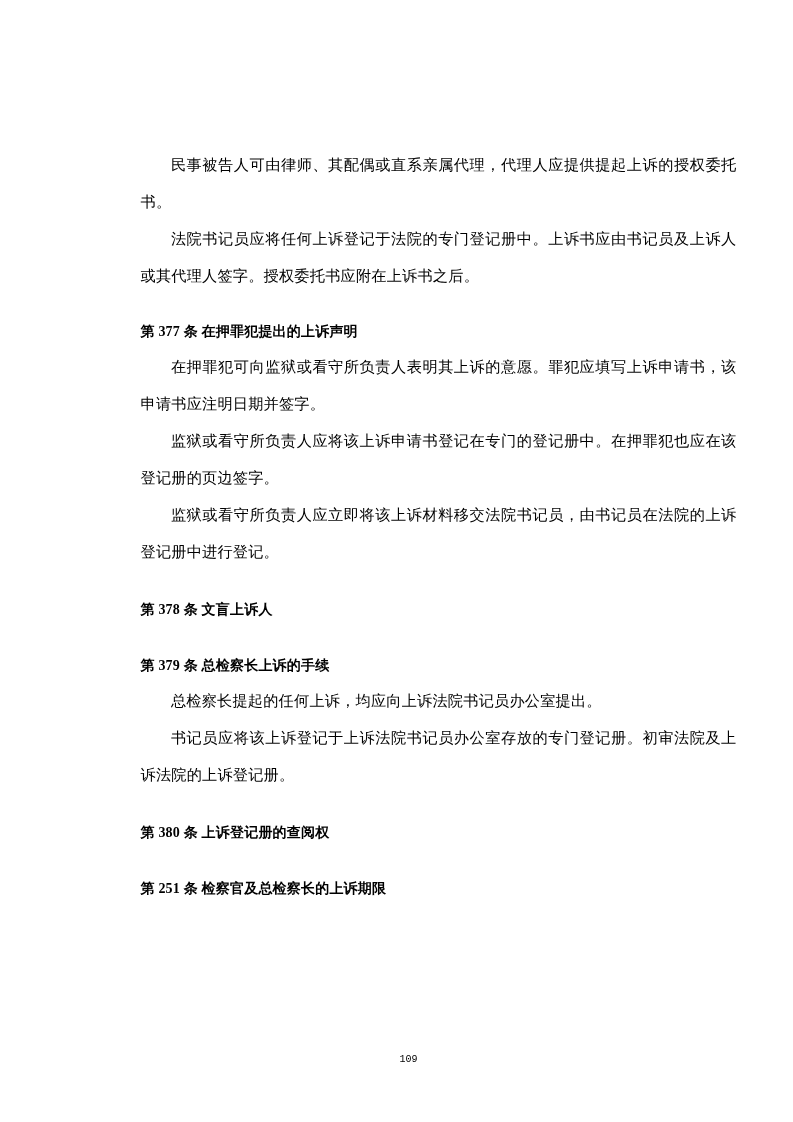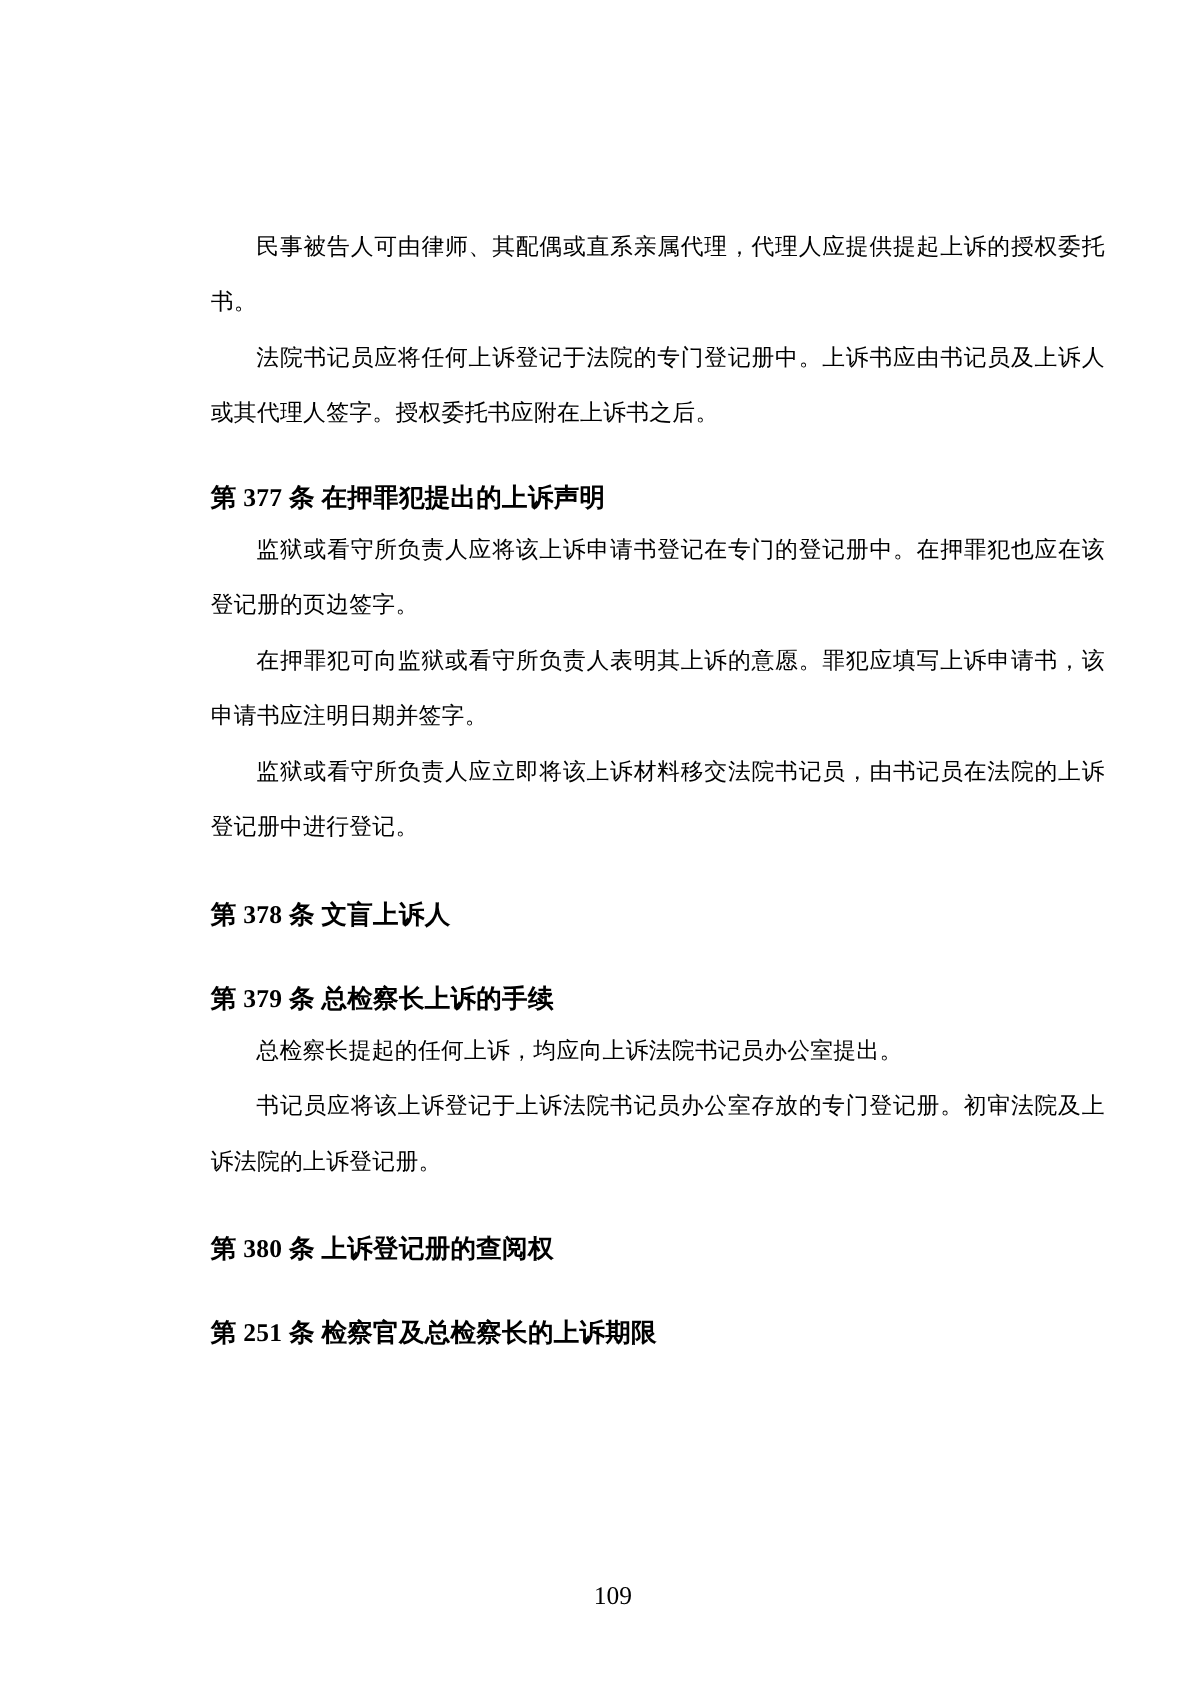--- a/index.html
+++ b/index.html
@@ -25,54 +25,54 @@
   }
   .para {
     font-size: 15.2px;
     line-height: 37px;
     text-align: justify;
     text-indent: 2em;
     margin: 0;
     letter-spacing: 0.2px;
   }
   .heading {
-    font-size: 17px;
+    font-size: 14px;
     line-height: 32px;
     font-weight: bold;
     margin: 0;
     text-indent: 0;
     letter-spacing: 0.2px;
   }
   
   .gap-heading-before { margin-top: 22px; }
   .gap-section { margin-top: 24px; }
   .page-number {
     position: absolute;
     left: 0;
     right: 0;
     top: 1038px;
     text-align: center;
-    font-size: 17px;
-    font-family: Liberation Serif, serif;
+    font-size: 10px;
+    font-family: Liberation Mono, monospace;
     padding-left: 24px;
   }
 </style>
 </head>
 <body>
 
 <div class="page">
 
   <div class="content">
 
     <p class="para">民事被告人可由律师、其配偶或直系亲属代理，代理人应提供提起上诉的授权委托书。</p>
     <p class="para">法院书记员应将任何上诉登记于法院的专门登记册中。上诉书应由书记员及上诉人或其代理人签字。授权委托书应附在上诉书之后。</p>
 
     <h2 class="heading gap-heading-before">第 377 条  在押罪犯提出的上诉声明</h2>
+    <p class="para">在押罪犯可向监狱或看守所负责人表明其上诉的意愿。罪犯应填写上诉申请书，该申请书应注明日期并签字。</p>
     <p class="para">监狱或看守所负责人应将该上诉申请书登记在专门的登记册中。在押罪犯也应在该登记册的页边签字。</p>
-    <p class="para">在押罪犯可向监狱或看守所负责人表明其上诉的意愿。罪犯应填写上诉申请书，该申请书应注明日期并签字。</p>
     <p class="para">监狱或看守所负责人应立即将该上诉材料移交法院书记员，由书记员在法院的上诉登记册中进行登记。</p>
 
     <h2 class="heading gap-section">第 378 条  文盲上诉人</h2>
 
     <h2 class="heading gap-section">第 379 条  总检察长上诉的手续</h2>
     <p class="para">总检察长提起的任何上诉，均应向上诉法院书记员办公室提出。</p>
     <p class="para">书记员应将该上诉登记于上诉法院书记员办公室存放的专门登记册。初审法院及上诉法院的上诉登记册。</p>
 
     <h2 class="heading gap-section">第 380 条  上诉登记册的查阅权</h2>
 

